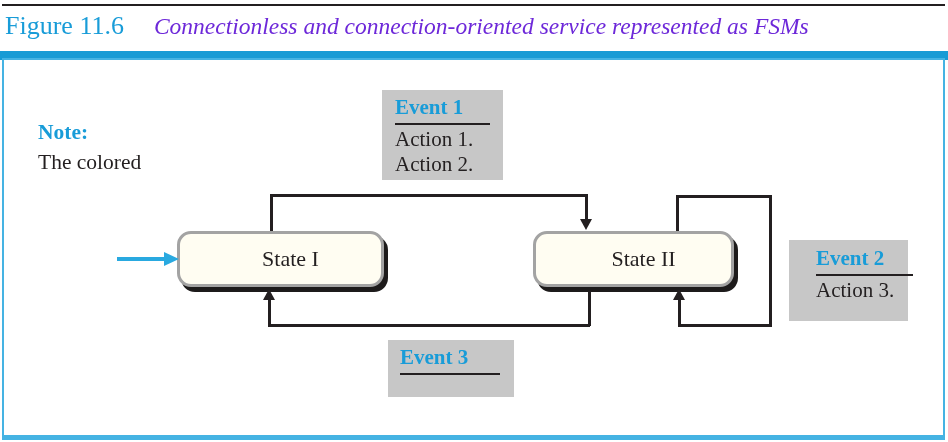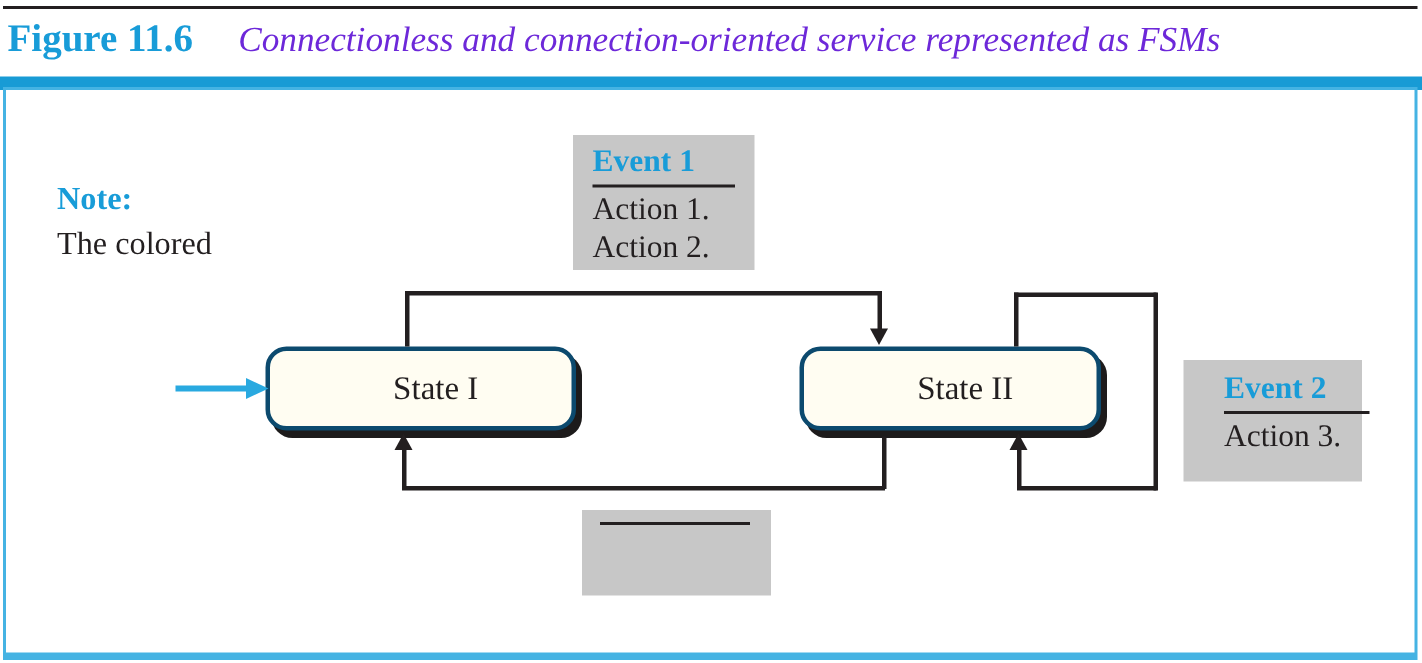--- a/index.html
+++ b/index.html
@@ -5,39 +5,39 @@
   html,body{margin:0;padding:0;}
   body{
     width:948px;height:442px;position:relative;background:#ffffff;
     font-family:"Liberation Serif","DejaVu Serif",serif;
     color:#231f20;overflow:hidden;
   }
   .abs{position:absolute;}
   
   #top-rule{left:2px;top:4px;width:943px;height:2px;background:#231f20;}
   #title-row{left:5px;top:11px;white-space:nowrap;display:flex;align-items:baseline;}
-  #figure-label{font-weight:bold;font-size:26px;color:#189cd8;letter-spacing:0;}
+  #figure-label{font-weight:normal;font-size:26px;color:#189cd8;letter-spacing:0;}
   #figure-caption{font-style:italic;font-size:23.5px;color:#6d28d9;margin-left:30px;text-align:center;}
   #top-bar{left:0;top:51px;width:948px;height:9px;background:#189bd5;}
   #figure-frame{left:2px;top:58px;right:3px;bottom:2px;border:2px solid #45b3e3;border-bottom-width:5px;}
   
   #note{left:38px;top:119px;width:180px;font-size:21.5px;line-height:27px;}
   #note-heading{font-weight:bold;color:#189cd8;margin-bottom:3px;}
   
   .event-box{background:#c7c7c7;font-size:21px;box-sizing:border-box;}
   .event-label{font-weight:bold;color:#189cd8;}
   .event-rule{height:2px;background:#231f20;margin:3px 0 2px;}
   .event-action{line-height:25px;}
   #event1-box{left:382px;top:90px;width:121px;height:90px;padding:5px 0 0 13px;}
   #event2-box{left:789px;top:240px;width:119px;height:81px;padding:6px 0 0 27px;}
   #event3-box{left:388px;top:340px;width:126px;height:57px;padding:5px 0 0 12px;}
   #event1-rule{width:95px;} #event2-rule{width:97px;} #event3-rule{width:100px;}
   
   .state-node{
-    background:#fffdf2;border:3px solid #0c4a6e;border-radius:14px;
+    background:#fffdf2;border:3px solid #a3a3a3;border-radius:14px;
     box-shadow:4px 5px 0 0 #1d1b1b;
     display:flex;align-items:center;justify-content:center;
     font-size:22px;box-sizing:border-box;padding-left:20px;
   }
   #state1-node{left:177px;top:231px;width:207px;height:56px;}
   #state2-node{left:533px;top:231px;width:201px;height:56px;}
   
   .hline{height:2.5px;background:#231f20;}
   .vline{width:2.5px;background:#231f20;}
   .arrow-down{width:0;height:0;border-left:6px solid transparent;border-right:6px solid transparent;border-top:11px solid #231f20;}
@@ -87,20 +87,21 @@
   <div class="event-action">Action 2.</div>
 </div>
 
 <div class="abs event-box" id="event2-box">
   <div class="event-label">Event 2</div>
   <div class="event-rule" id="event2-rule"></div>
   <div class="event-action">Action 3.</div>
 </div>
 
 <div class="abs event-box" id="event3-box">
+  <div class="event-label">Event 3</div>
   <div class="event-rule" id="event3-rule"></div>
 </div>
 
 <div class="abs state-node" id="state1-node">
   <span>State I</span>
 </div>
 <div class="abs state-node" id="state2-node">
   <span>State II</span>
 </div>
 

